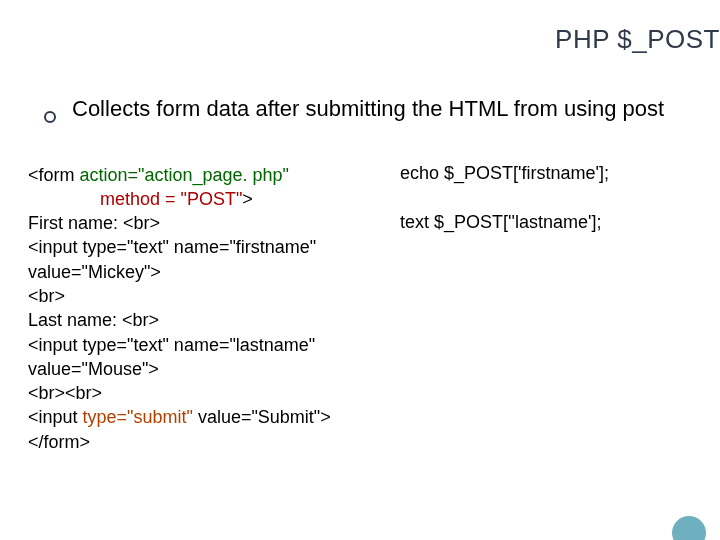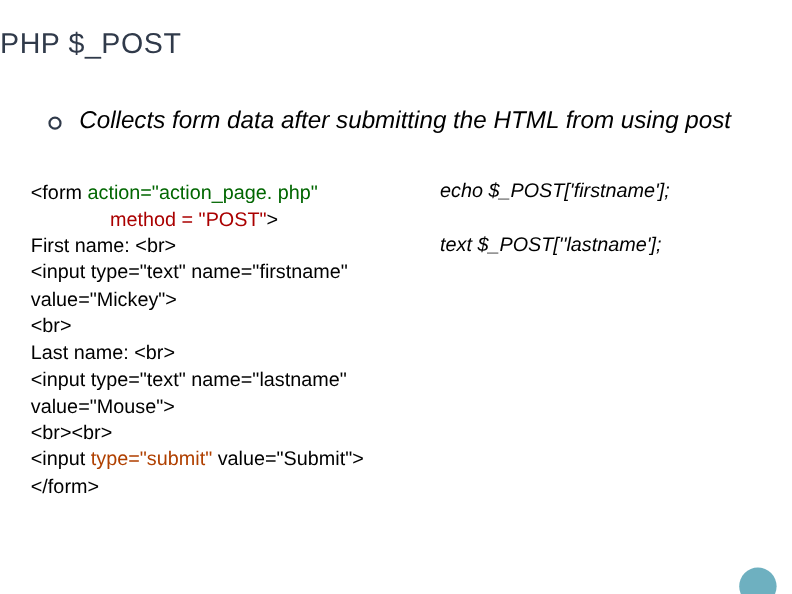--- a/index.html
+++ b/index.html
@@ -1,24 +1,24 @@
 <!DOCTYPE html>
 <html><head>
 <meta charset="utf-8">
 <style>
   * { margin: 0; padding: 0; box-sizing: border-box; }
   html, body { width: 720px; height: 540px; background: #fff; font-family: Arial, Helvetica, sans-serif; color: #000; }
   .slide { position: relative; width: 720px; height: 540px; padding: 0; }
-  .title { text-align: left; font-size: 26px; font-weight: 400; color: #303a4a; margin-top: 24px; letter-spacing: 0.5px; }
-  .bullet-row { display: flex; align-items: center; margin: 40px 0 0 44px; font-style: italic; }
+  .title { text-align: right; font-size: 26px; font-weight: 400; color: #303a4a; margin-top: 24px; letter-spacing: 0.5px; }
+  .bullet-row { display: flex; align-items: flex-end; margin: 40px 0 0 44px; }
   .bullet-icon { width: 12px; height: 12px; border: 2px solid #303a4a; border-radius: 50%; margin-top: 6px; margin-right: 16px; flex-shrink: 0; }
   .bullet-text { font-size: 22px; line-height: 1.25; color: #000; max-width: 600px; }
   .columns { display: flex; margin-top: 40px; }
   .col-left { width: 390px; padding-left: 28px; }
-  .col-right { width: 300px; padding-left: 10px; font-style: italic; }
+  .col-right { width: 300px; padding-left: 10px; }
   .code { font-family: Arial, Helvetica, sans-serif; font-size: 18px; line-height: 1.35; color: #000; white-space: pre-wrap; }
   .code .hl-action { color: #060; }
   .code .hl-method { color: #a00; }
   .code .hl-submit { color: #b04000; }
   .indent { padding-left: 72px; display: inline-block; }
   .echo-line { font-size: 18px; margin-bottom: 28px; }
   .corner-dot { position: absolute; right: 14px; bottom: 14px; width: 34px; height: 34px; background: #6eb0c0; border-radius: 50%; }
 </style>
 </head>
 <body>

